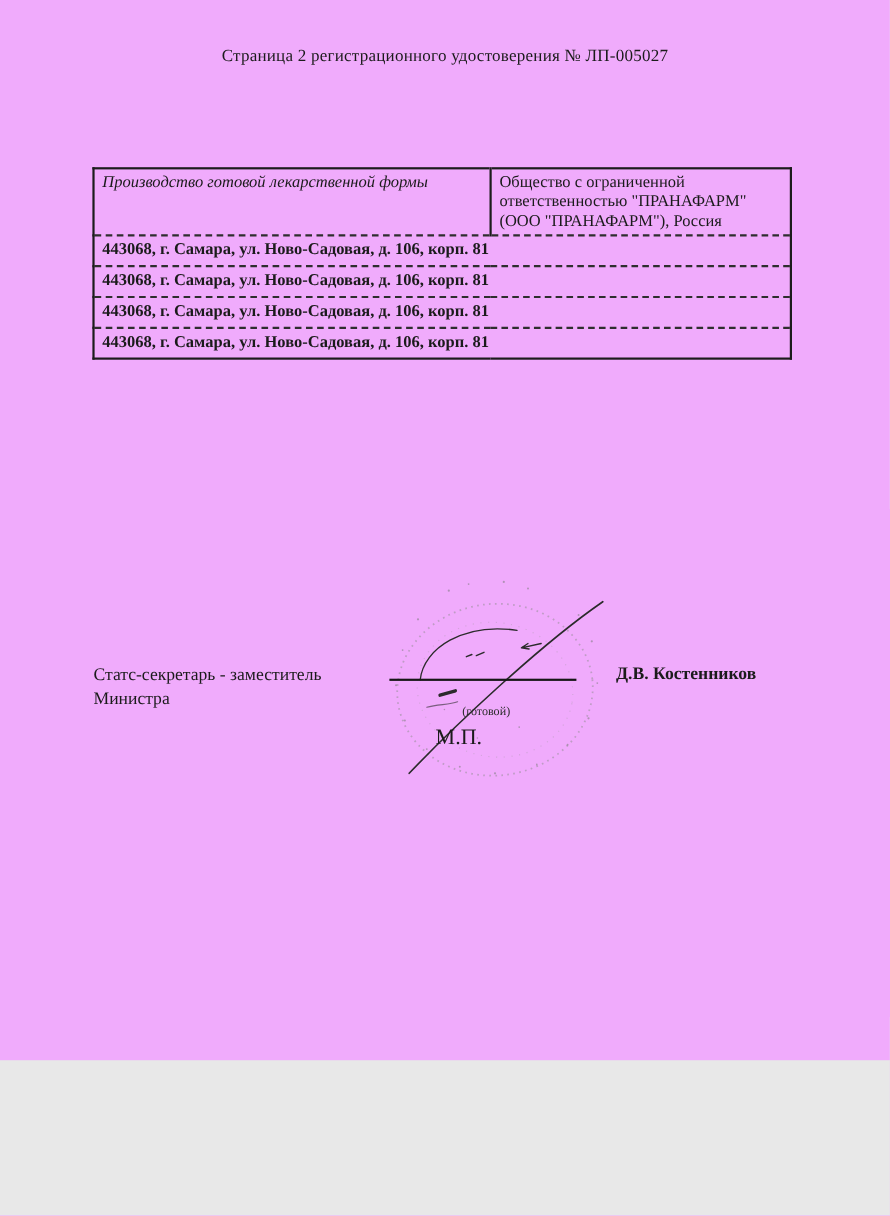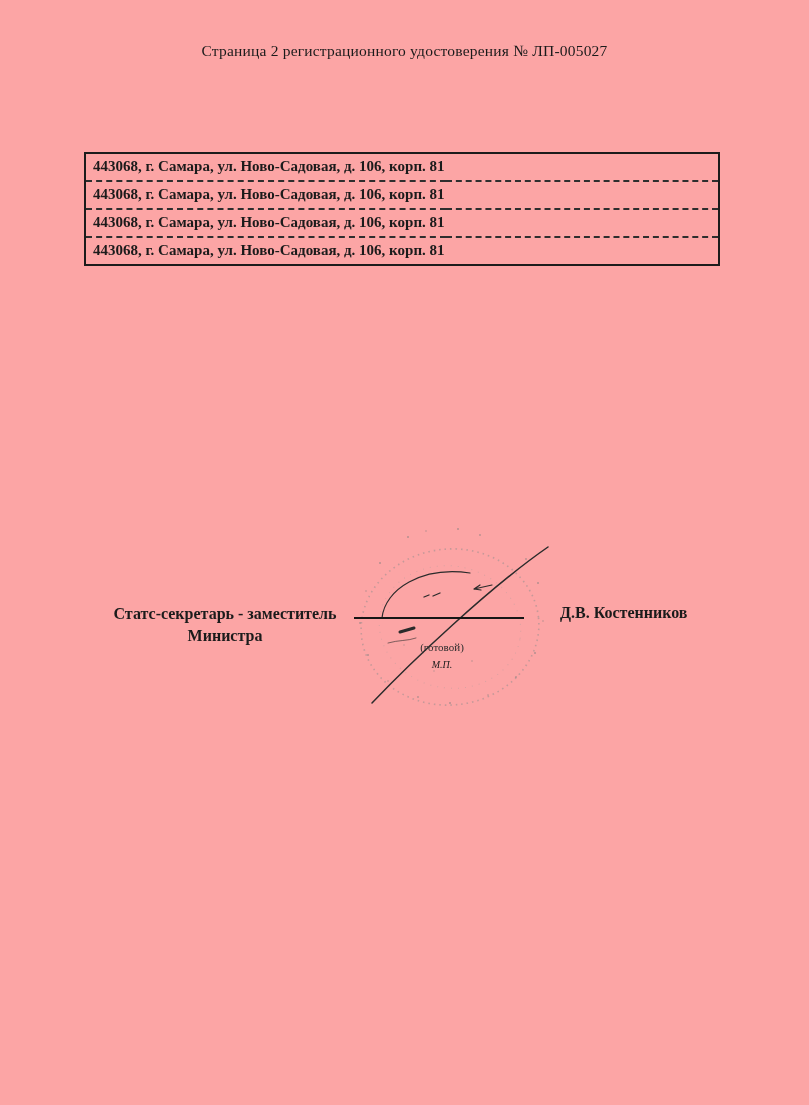--- a/index.html
+++ b/index.html
@@ -1,23 +1,23 @@
 <!DOCTYPE html>
 <html><head>
 <meta charset="utf-8">
 <style>
   * { margin: 0; padding: 0; box-sizing: border-box; }
   html, body { background: #e8e8e8; }
   body { font-family: "Liberation Serif", "DejaVu Serif", serif; }
   .page {
     position: relative;
     width: 809px;
-    height: 1105px;
+    height: 964px;
     margin: 0 auto;
-    background: #fca5a5;
+    background: #f0abfc;
     color: #1b1b1b;
     overflow: hidden;
   }
   .doc-header {
     position: absolute;
     top: 42px;
     left: 0;
     width: 100%;
     text-align: center;
     font-size: 15.5px;
@@ -51,24 +51,23 @@
   tr.addr-row { height: 28px; font-weight: bold; }
   tr.stage-row td { border-top: 2px dashed #2e2e2e; }
   tr.addr-row td { border-top: 2px dashed #2e2e2e; }
   td.stage-cell { font-style: italic; }
   td.company-cell { border-left: 2px solid #1c1c1c; }
   .sig-title {
     position: absolute;
     left: 85px;
     top: 603px;
     width: 280px;
-    font-weight: bold;
+    font-weight: normal;
     font-size: 16px;
     line-height: 1.4;
-    text-align: center;
   }
   .sig-line {
     position: absolute;
     left: 354px;
     top: 617px;
     width: 170px;
     height: 2px;
     background: #161616;
   }
   .sig-caption {
@@ -78,23 +77,21 @@
     width: 92px;
     text-align: center;
     font-size: 11px;
     color: #2c2c2c;
   }
   .stamp-caption {
     position: absolute;
     left: 396px;
     top: 659px;
     width: 92px;
-    text-align: center;
-    font-size: 10px;
-    font-style: italic;
+    font-size: 20px;
   }
   .sig-name {
     position: absolute;
     left: 560px;
     top: 604px;
     font-weight: bold;
     font-size: 16px;
     white-space: nowrap;
   }
   .overlay-svg {
@@ -113,20 +110,24 @@
 
   <div class="doc-header">Страница 2 регистрационного удостоверения № ЛП-005027</div>
 
   <table class="production">
     <colgroup>
         <col class="c-stage">
         <col class="c-company">
       </colgroup>
     <tbody>
 
+      <tr class="stage-row">
+        <td class="stage-cell">Производство готовой лекарственной формы</td>
+        <td class="company-cell">Общество с ограниченной ответственностью "ПРАНАФАРМ" (ООО "ПРАНАФАРМ"), Россия</td>
+      </tr>
       <tr class="addr-row">
         <td colspan="2" class="addr-cell">443068, г. Самара, ул. Ново-Садовая, д. 106, корп. 81</td>
       </tr>
 
       <tr class="addr-row">
         <td colspan="2" class="addr-cell">443068, г. Самара, ул. Ново-Садовая, д. 106, корп. 81</td>
       </tr>
 
       <tr class="addr-row">
         <td colspan="2" class="addr-cell">443068, г. Самара, ул. Ново-Садовая, д. 106, корп. 81</td>

